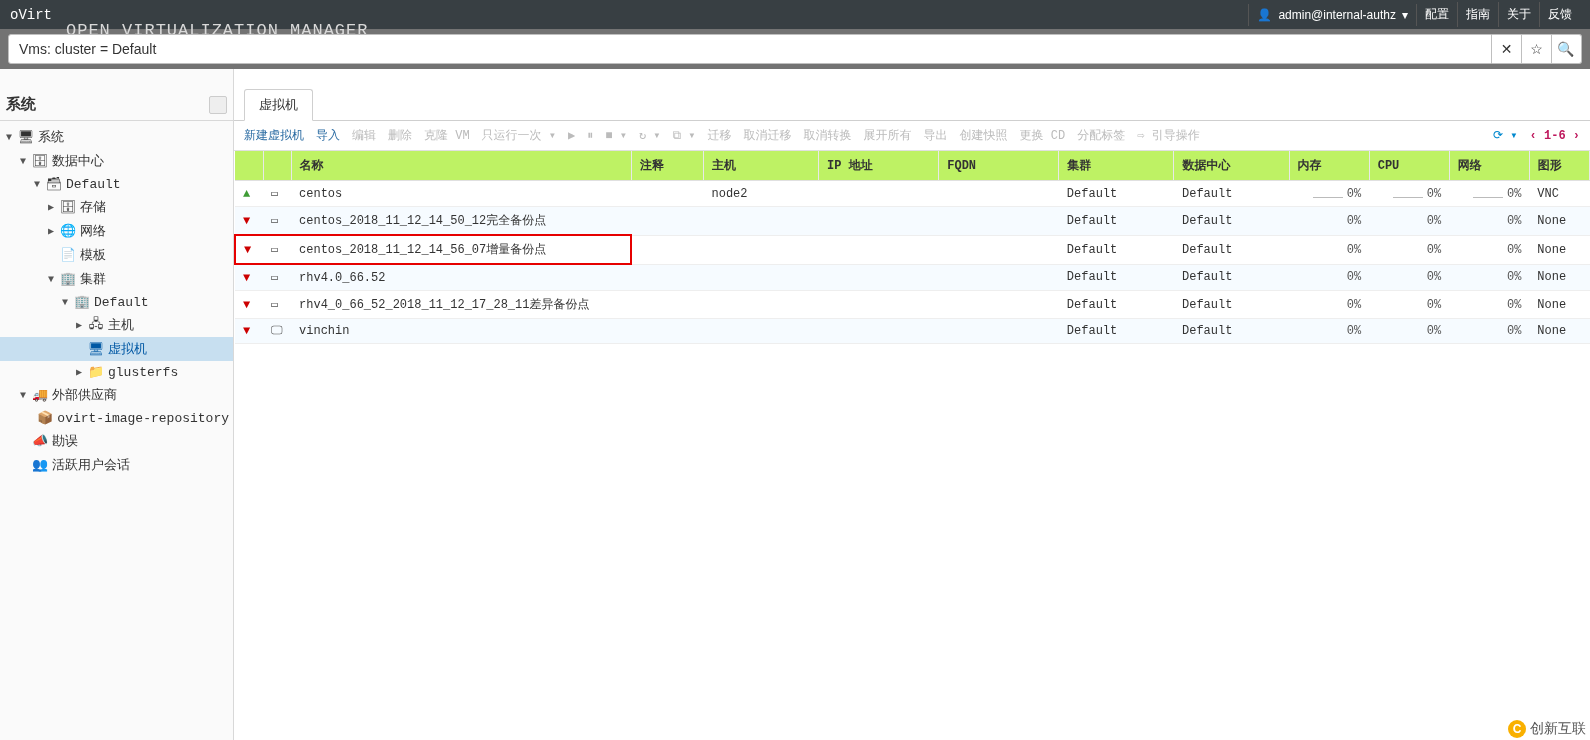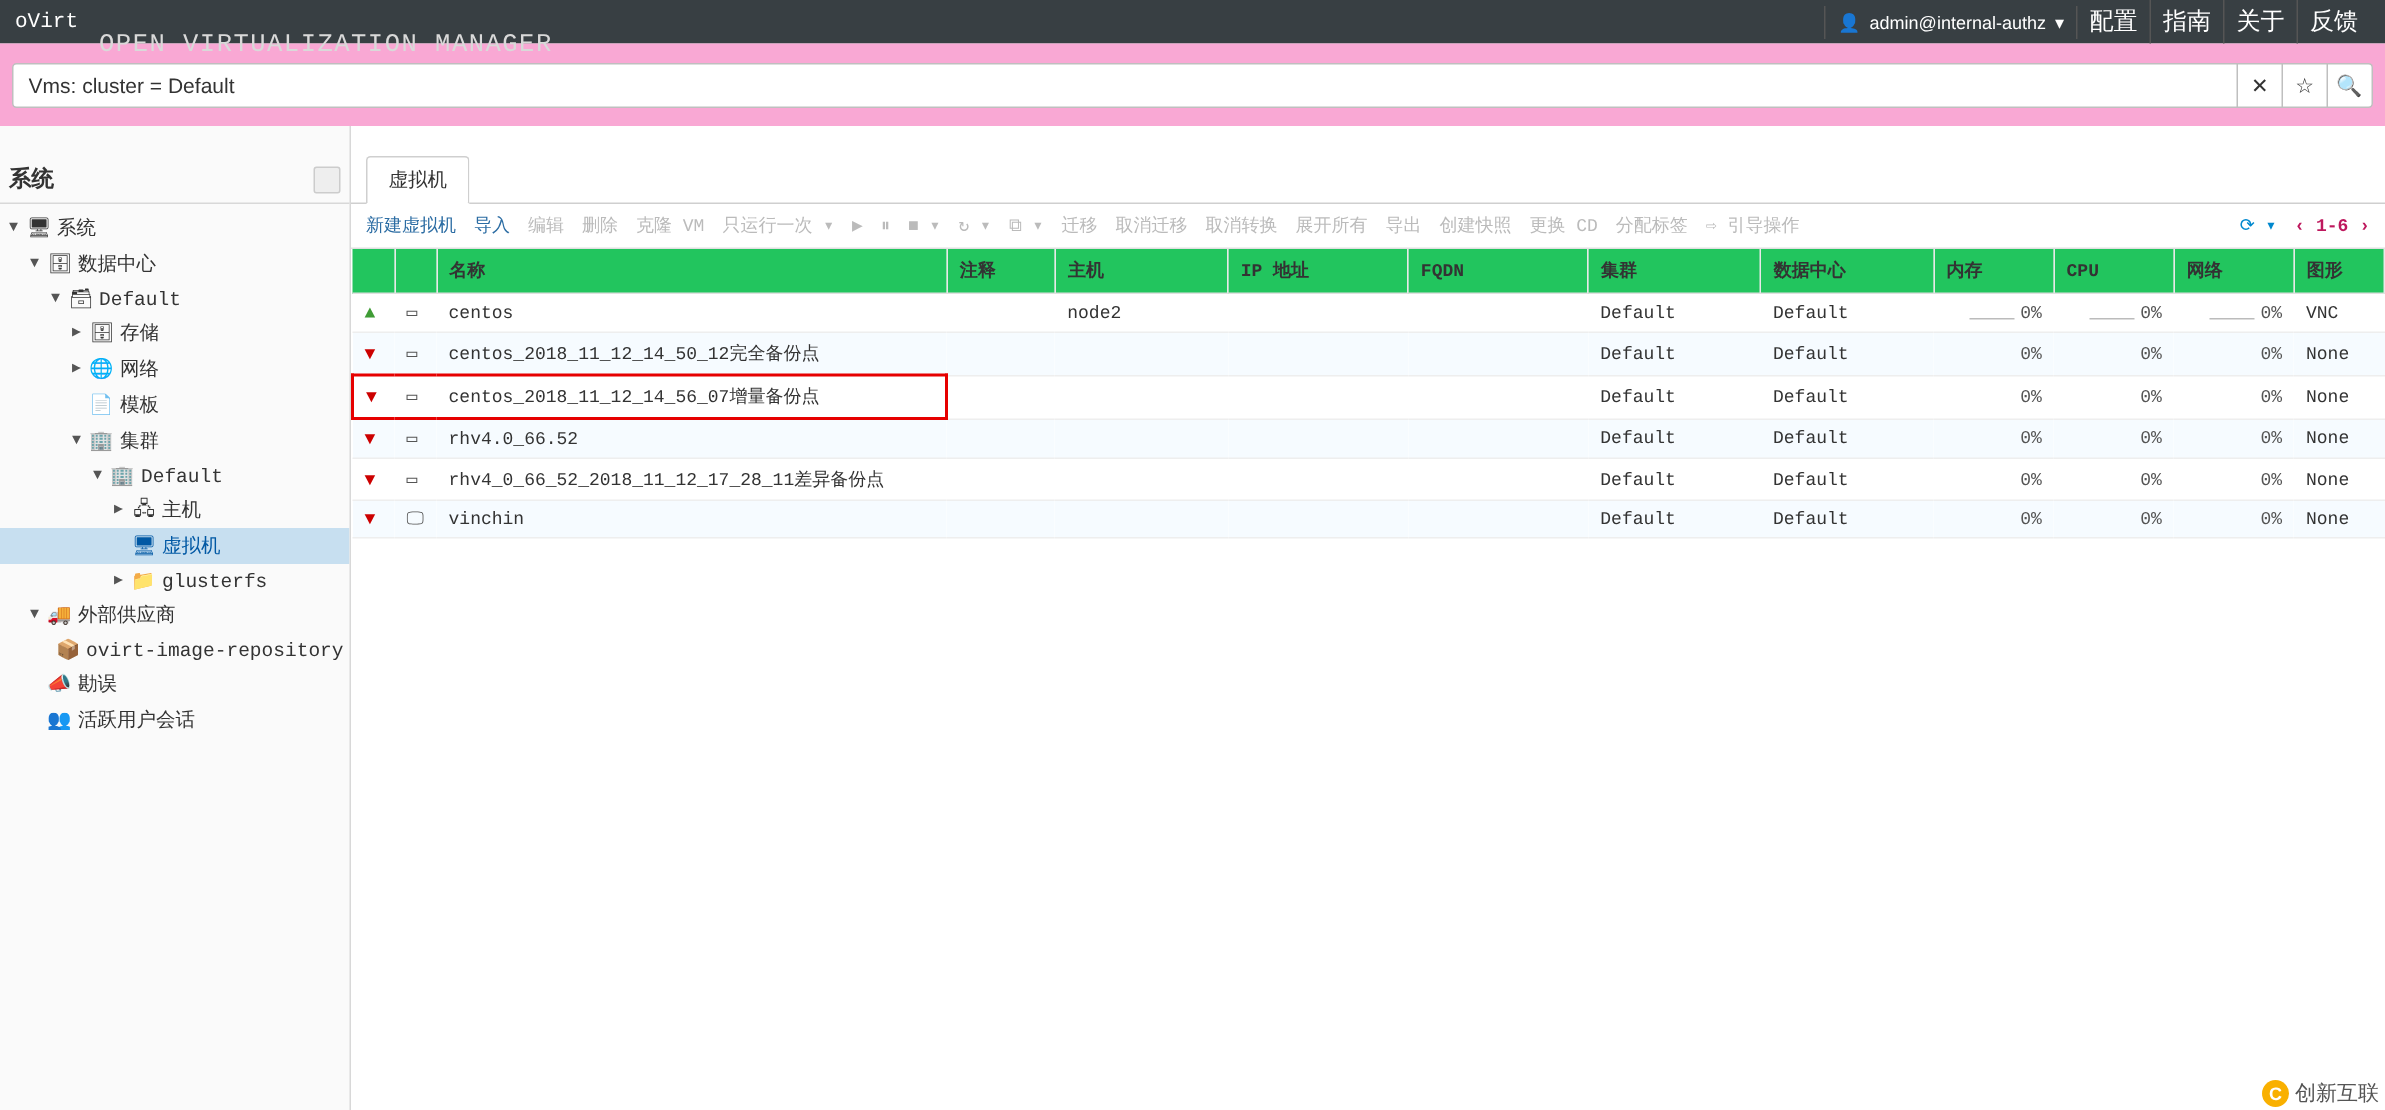--- a/index.html
+++ b/index.html
@@ -4,24 +4,24 @@
 <style>
   * { box-sizing: border-box; margin: 0; padding: 0; }
   body { font-family: "Microsoft YaHei", Arial, sans-serif; font-size: 13px; color: #333; background: #fff; width: 1590px; height: 740px; overflow: hidden; position: relative; }
   
   .topbar { height: 29px; background: #383f43; color: #fff; display: flex; align-items: center; padding: 0 10px; }
   .brand { font-size: 14px; display: flex; align-items: center; gap: 6px; font-family: Liberation Mono, monospace; }
   .brand .ov { font-weight: normal; letter-spacing: 0; }
   .brand .subtitle { font-size: 17px; letter-spacing: 1px; color: #d9d9d9; margin-left: 8px; margin-top: 32px; }
   .topbar-spacer { flex: 1; }
   .user-box { display: flex; align-items: center; gap: 6px; font-size: 12px; padding: 4px 8px; border-left: 1px solid #555; border-right: 1px solid #555; }
-  .top-link { font-size: 16px; padding: 4px 8px; border-right: 1px solid #555; cursor: pointer; }
+  .top-link { font-size: 12px; padding: 4px 8px; border-right: 1px solid #555; cursor: pointer; }
   .top-link:last-child { border-right: none; }
   
-  .searchbar { height: 55px; background: #f9a8d4; display: flex; align-items: center; padding: 0 8px; gap: 0; }
+  .searchbar { height: 40px; background: #737373; display: flex; align-items: center; padding: 0 8px; gap: 0; }
   .searchbar input { flex: 1; height: 30px; border: 1px solid #bfbfbf; border-radius: 3px 0 0 3px; padding: 0 10px; font-size: 14px; color: #333; background: #fff; }
   .sq-btn { width: 30px; height: 30px; border: 1px solid #bfbfbf; border-left: none; background: #fff; display: flex; align-items: center; justify-content: center; cursor: pointer; font-size: 14px; color: #333; }
   .sq-btn:last-child { border-radius: 0 3px 3px 0; }
   
   .main { display: flex; height: calc(740px - 29px - 40px); font-family: Liberation Mono, monospace; }
   .sidebar { width: 234px; border-right: 1px solid #d8d8d8; display: flex; flex-direction: column; background: #fafafa; }
   .sidebar-head { height: 52px; display: flex; align-items: flex-end; padding: 0 6px 6px 6px; border-bottom: 1px solid #d8d8d8; }
   .sidebar-head .title { font-size: 15px; font-weight: bold; flex: 1; }
   .sidebar-head .srch { width: 18px; height: 18px; background: #eee; border: 1px solid #ccc; border-radius: 2px; }
   .expand-row { display: flex; gap: 10px; padding: 6px; font-size: 12px; color: #0088ce; border-bottom: 1px solid #eee; }
@@ -38,21 +38,21 @@
   .tab { padding: 6px 14px 4px 14px; border: 1px solid #cfcfcf; border-bottom: 1px solid #fff; margin-bottom: -1px; background: #fff; border-radius: 3px 3px 0 0; font-size: 13px; }
   .toolbar { height: 30px; display: flex; align-items: center; gap: 12px; padding: 0 10px; border-bottom: 1px solid #e0e0e0; font-size: 12px; color: #2b6ca3; }
   .toolbar .item { cursor: pointer; white-space: nowrap; }
   .toolbar .item.disabled { color: #bbb; cursor: default; }
   .toolbar-spacer { flex: 1; }
   .toolbar .pager { color: #be185d; font-weight: bold; }
   .refresh-blue { color: #0088ce; }
   
   .grid { overflow: auto; flex: 1; }
   table.data { border-collapse: collapse; width: 100%; table-layout: fixed; }
-  table.data th { text-align: left; font-weight: bold; font-size: 12px; padding: 6px 8px; border-bottom: 1px solid #e0e0e0; border-right: 1px solid #e8e8e8; background: #22c55e; color: #333; }
+  table.data th { text-align: left; font-weight: bold; font-size: 12px; padding: 6px 8px; border-bottom: 1px solid #e0e0e0; border-right: 1px solid #e8e8e8; background: #bef264; color: #333; }
   table.data td { padding: 5px 8px; font-size: 12px; border-bottom: 1px solid #eee; white-space: nowrap; overflow: hidden; text-overflow: ellipsis; }
   table.data tr:nth-child(even) td { background: #f6fbff; }
   .status-up { color: #3f9c35; }
   .status-down { color: #cc0000; }
   .vm-ic { color: #555; }
   .pct { text-align: right; color: #555; }
   .spark { display: inline-block; width: 30px; height: 10px; border-bottom: 1px solid #bbb; margin-right: 4px; vertical-align: middle; }
   
   .watermark { position: absolute; right: 4px; bottom: 2px; font-size: 14px; color: #555; display: flex; align-items: center; gap: 4px; }
   .watermark .ball { width: 18px; height: 18px; border-radius: 50%; background: #f9b000; display: inline-flex; align-items: center; justify-content: center; color: #fff; font-weight: bold; font-size: 12px; }

